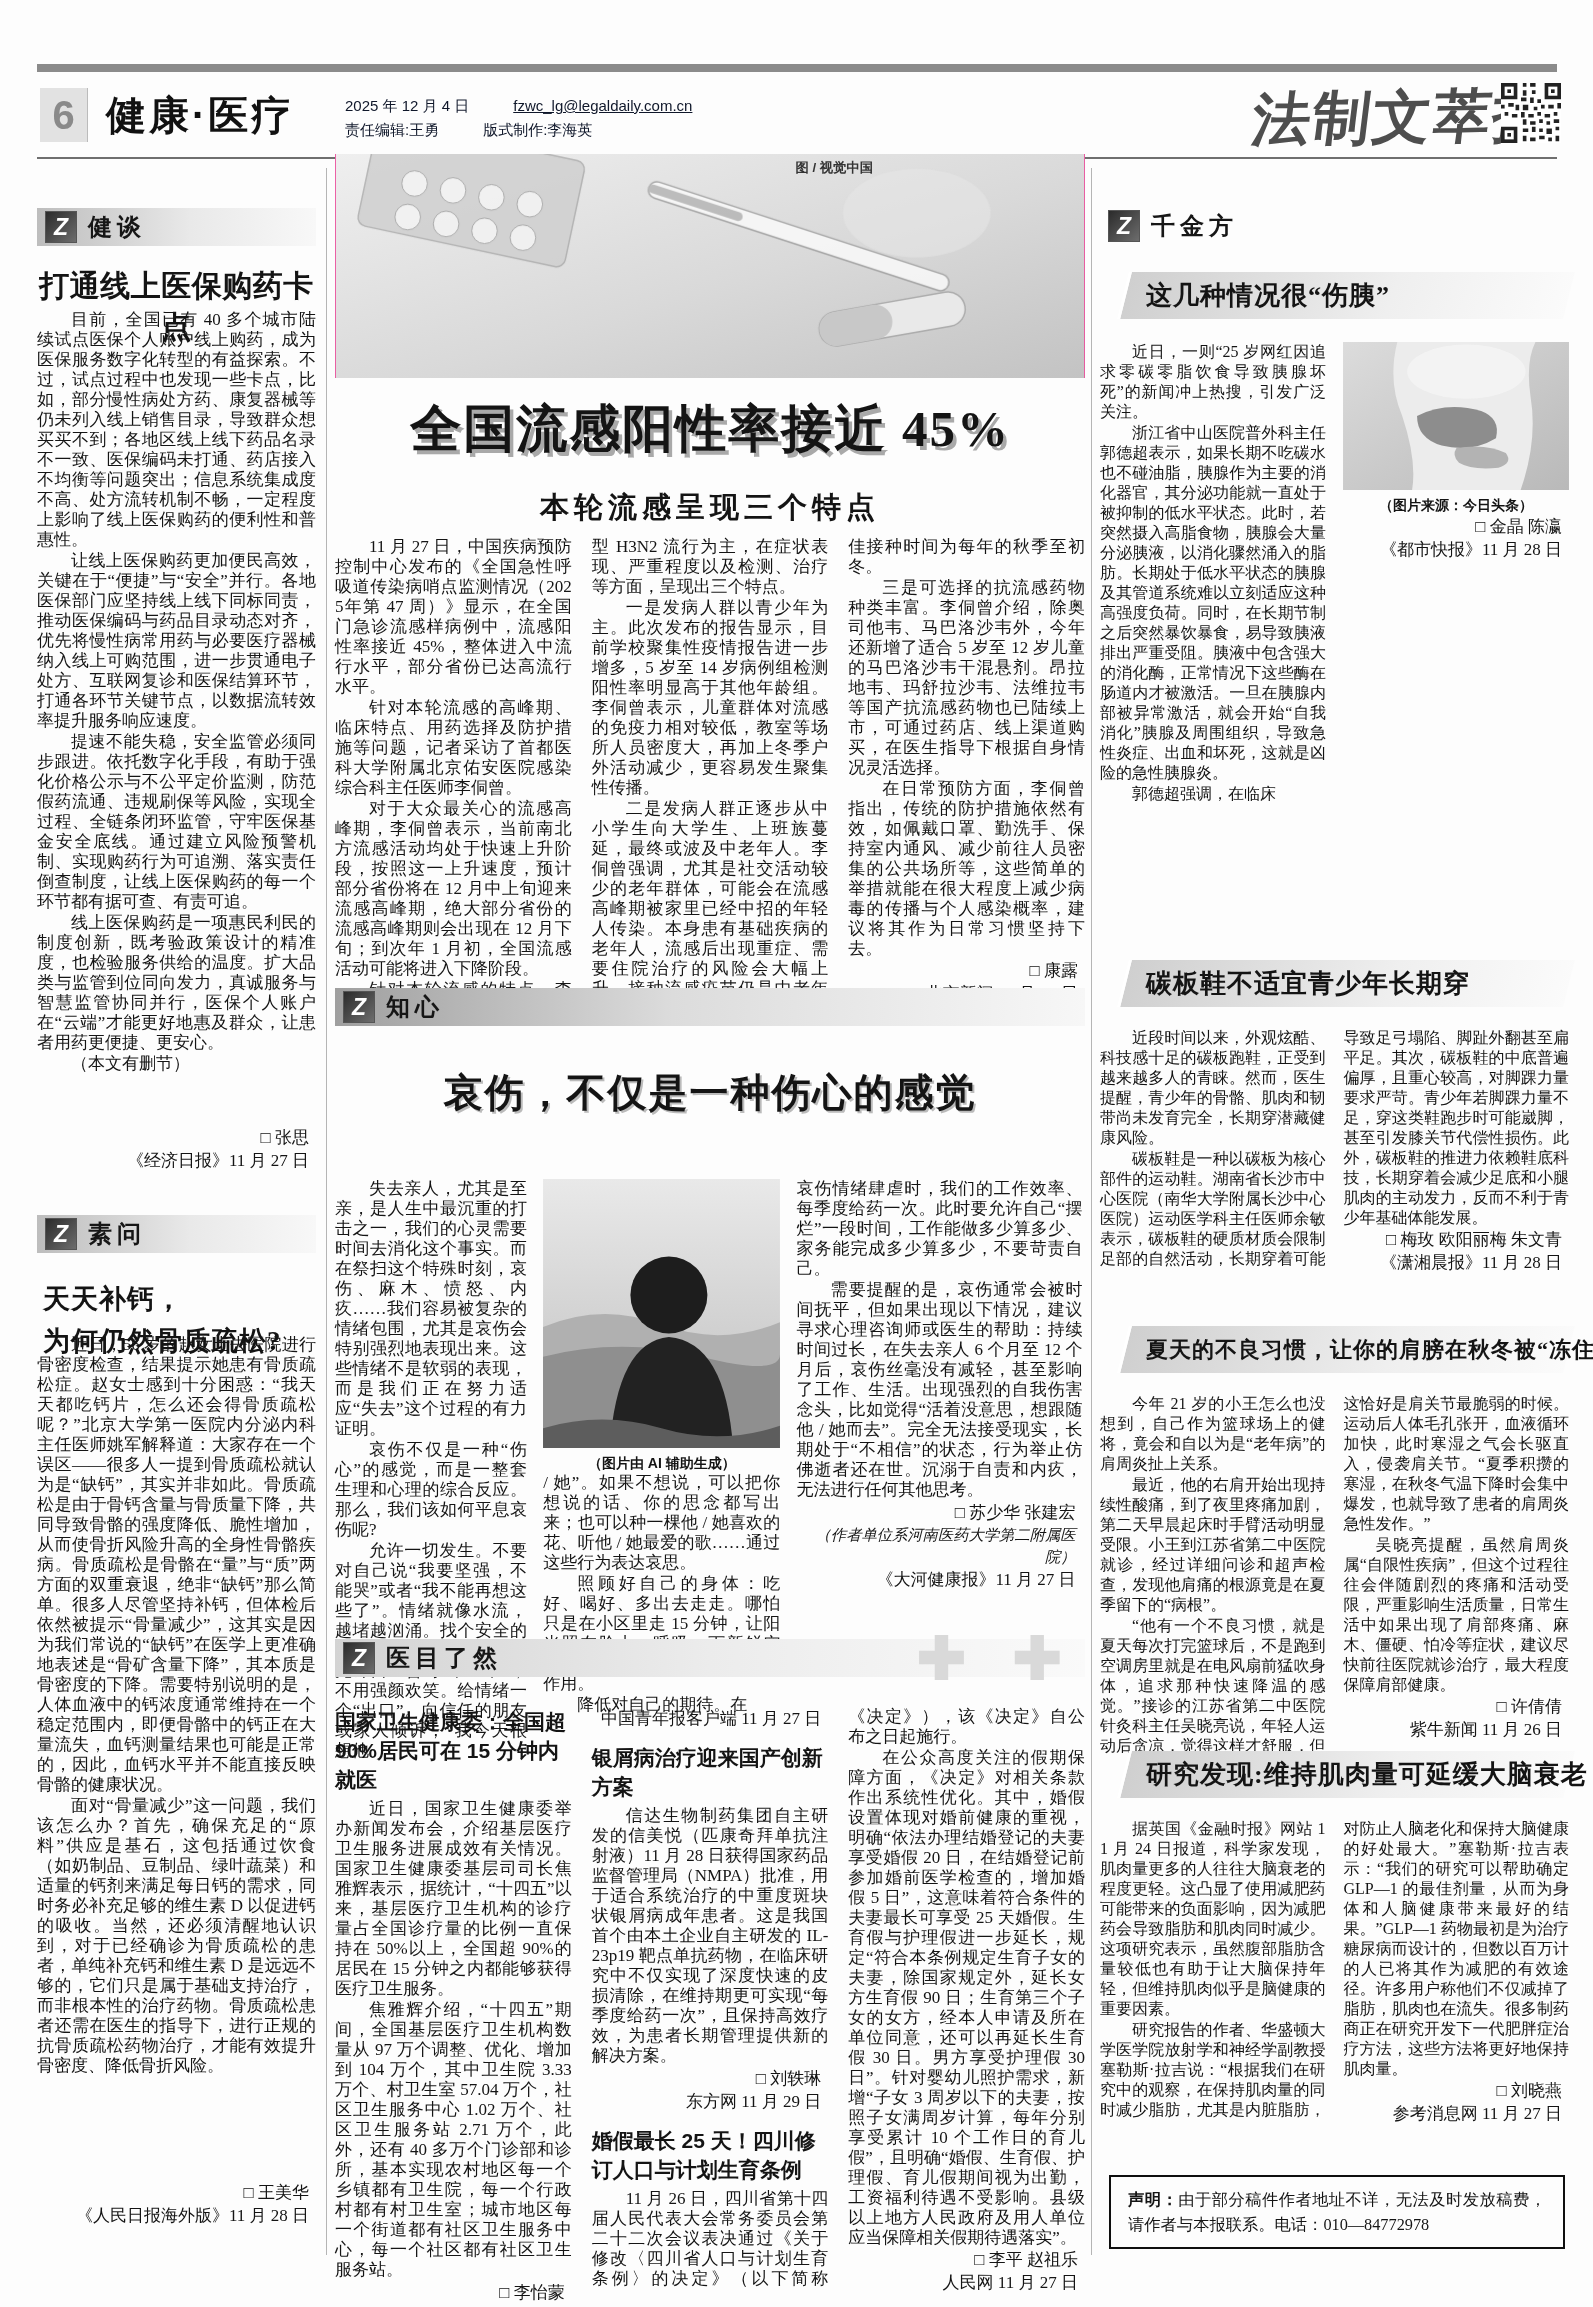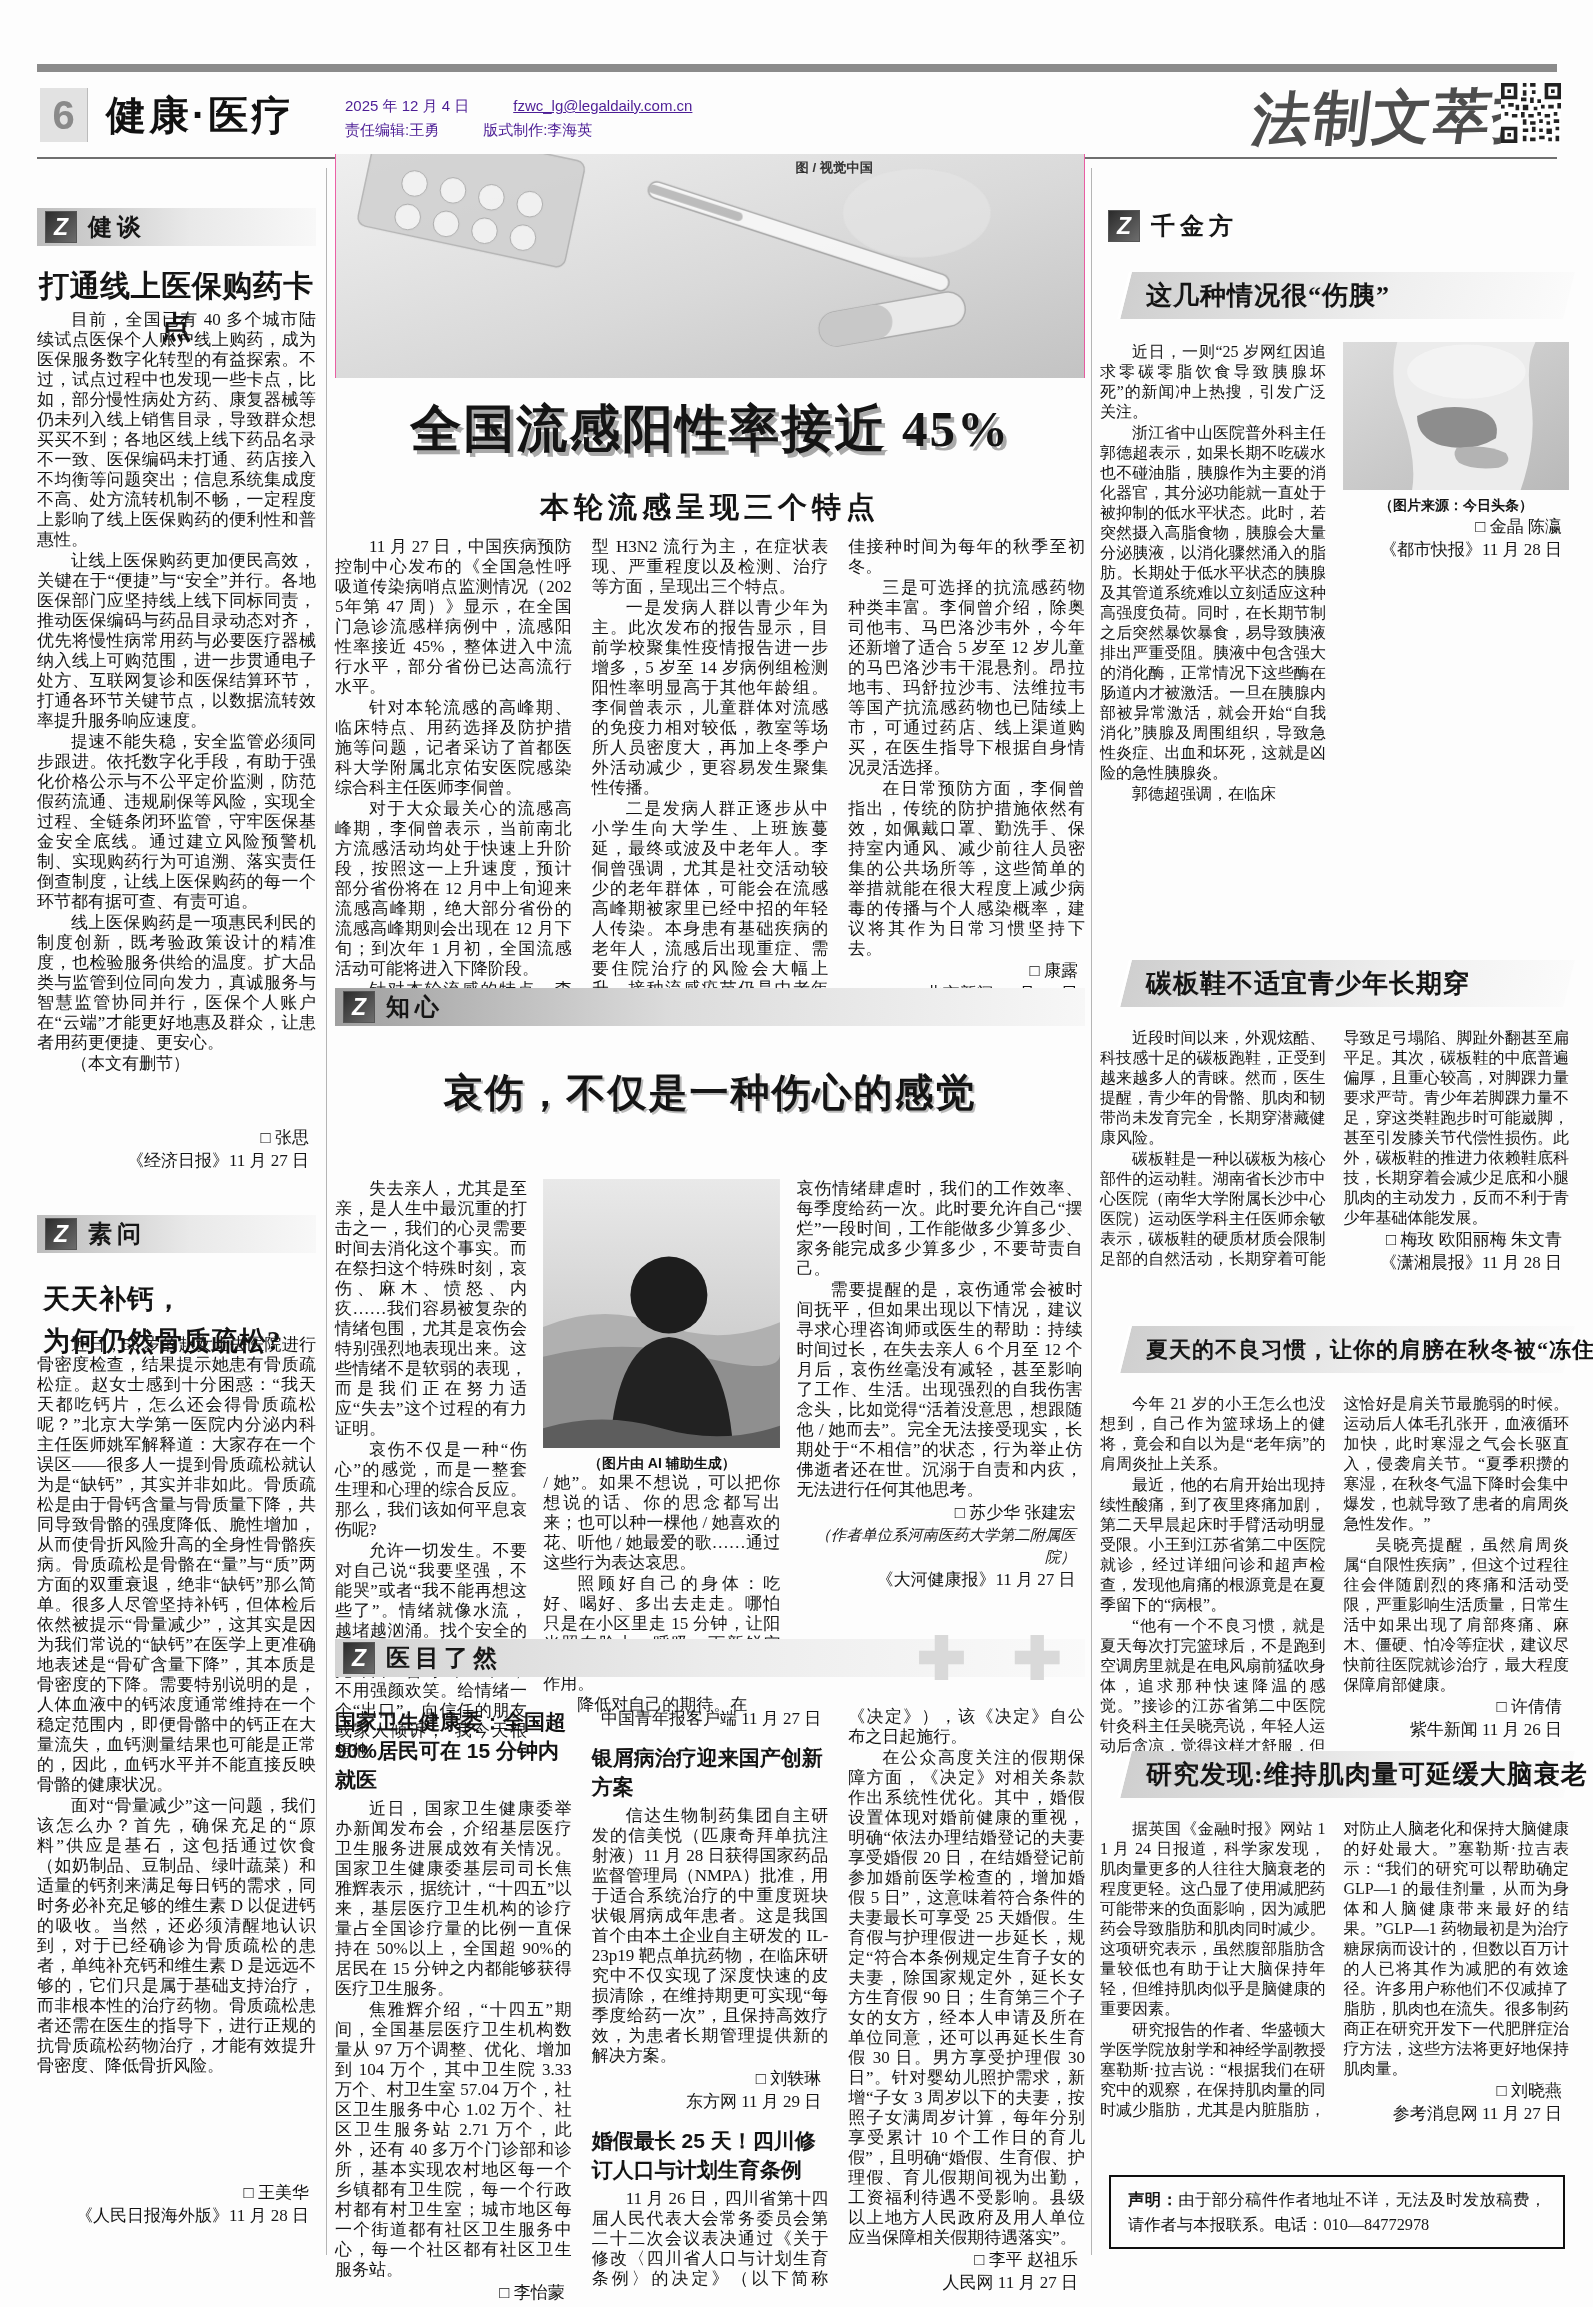--- a/index.html
+++ b/index.html
@@ -5,21 +5,21 @@
   html,body{margin:0;padding:0;background:#e9e9e9;}
   #page{position:relative;width:1593px;height:2307px;background:#fdfdfd;overflow:hidden;
         font-family:"Liberation Serif","DejaVu Serif",serif;color:#141414;}
   .abs{position:absolute;}
   
   #topbar{left:37px;top:64px;width:1520px;height:8px;background:#8b8b8b;}
   #headrule{left:37px;top:157px;width:1520px;height:2px;background:#6f6f6f;}
   #pagenum{left:40px;top:88px;width:47px;height:54px;background:#e2e2e2;border-right:1.5px solid #bbb;
            display:flex;align-items:center;justify-content:center;font:700 40px "Liberation Sans",sans-serif;color:#8a8a8a;}
   #secname{left:106px;top:88px;font:900 40px "Liberation Sans",sans-serif;letter-spacing:3px;color:#111;}
-  #headmeta{left:345px;top:94px;font:400 15px "Liberation Sans",sans-serif;color:#4c1d95;line-height:24px;text-align:right;}
+  #headmeta{left:345px;top:94px;font:400 15px "Liberation Sans",sans-serif;color:#0f172a;line-height:24px;text-align:right;}
   #headmeta .row{display:flex;gap:44px;}
   #headmeta .email{text-decoration:underline;}
   #masthead{left:1253px;top:79px;font:900 58px "Liberation Serif",serif;color:#4e4e4e;
             transform:skewX(-8deg) rotate(-1deg);letter-spacing:2px;}
   #qr{left:1501px;top:83px;width:60px;height:60px;}
   
   .vline{width:1px;background:#b5b5b5;}
   
   .band{display:flex;align-items:center;gap:11px;padding:0 8px;height:38px;
         background:linear-gradient(90deg,#bdbdbd,#e9e9e9 55%,#f8f8f8);}

